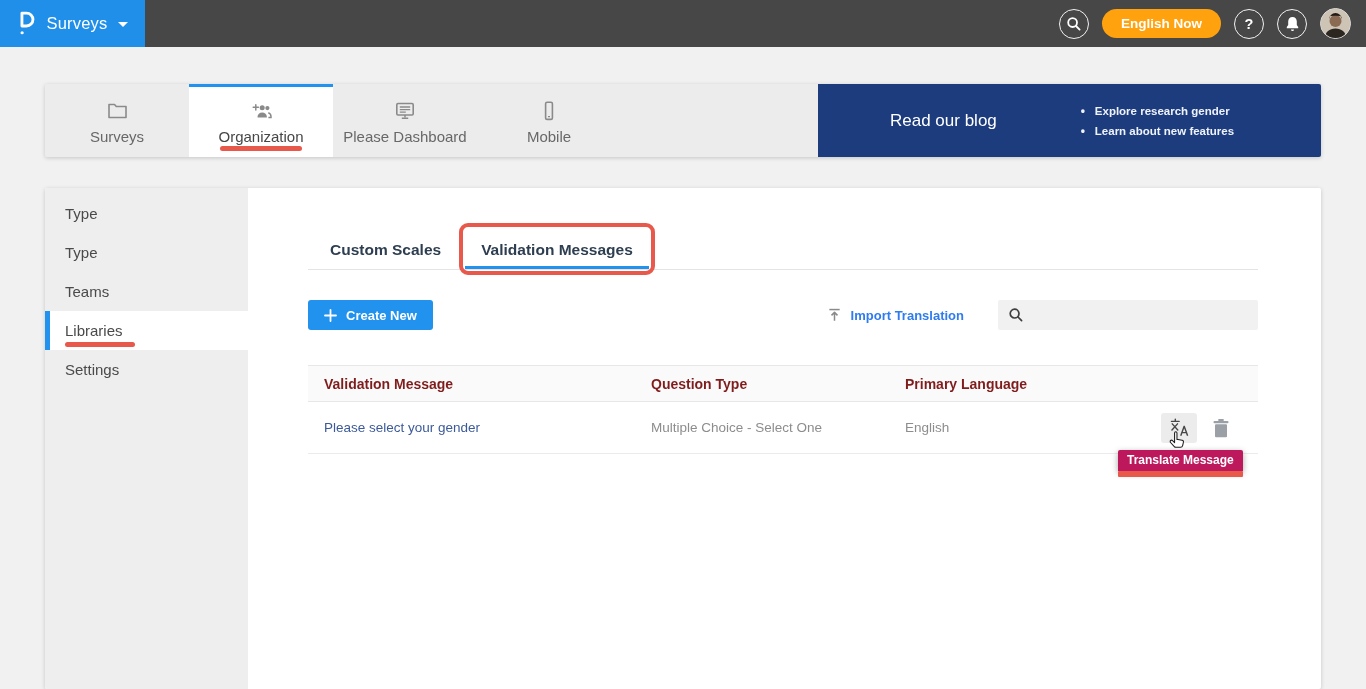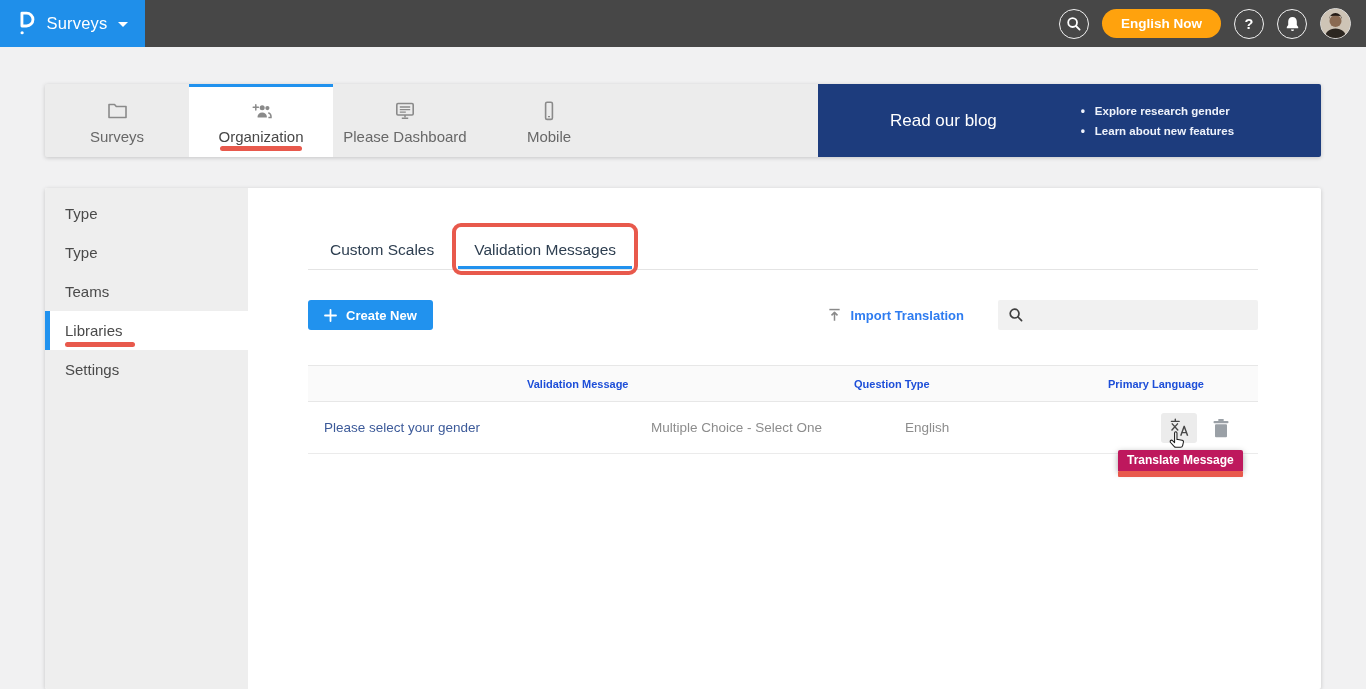--- a/index.html
+++ b/index.html
@@ -41,35 +41,35 @@
   
   .main-card { position:absolute; left:45px; top:188px; width:1276px; height:501px; background:#fff; border-radius:2px; box-shadow:0 1px 4px rgba(0,0,0,.18); }
   .sidebar { position:absolute; left:0; top:0; width:203px; height:100%; background:#eeeeee; border-radius:2px 0 0 2px; padding-top:6px; }
   .side-item { height:39px; display:flex; align-items:center; padding-left:15px; border-left:5px solid transparent; font-size:15px; color:#4a4a4a; cursor:pointer; position:relative; }
   .side-item.active { background:#fff; border-left-color:#2192ee; }
   .side-item .red-underline { left:15px; bottom:3px; width:70px; }
 
   .content { position:absolute; left:203px; top:0; right:0; bottom:0; padding:44px 63px 0 60px; }
 
   .scale-tabs { display:flex; align-items:flex-end; border-bottom:1px solid #e4e4e4; }
-  .scale-tab { padding:9px 16px 10px; font-size:15.5px; font-weight:400; color:#2d3e50; cursor:pointer; position:relative; }
+  .scale-tab { padding:9px 16px 10px; font-size:15.5px; font-weight:700; color:#2d3e50; cursor:pointer; position:relative; }
   .scale-tab:first-child { padding-left:22px; }
   .scale-tab.second { margin-left:8px; }
   .scale-tab.active { box-shadow:inset 0 -3px 0 #2192ee; }
   .annotation-box { position:absolute; left:-6px; right:-6px; top:-9px; bottom:-6px; border:4px solid #e8594c; border-radius:9px; pointer-events:none; }
 
   .toolbar { margin-top:30px; display:flex; align-items:center; height:30px; }
   .create-btn { height:30px; padding:0 16px; background:#2192ee; border:none; border-radius:3px; color:#fff; font-size:13px; font-weight:600; font-family:inherit; display:flex; align-items:center; gap:9px; cursor:pointer; }
   .import-group { margin-left:auto; display:flex; align-items:center; gap:9px; cursor:pointer; }
   .import-label { color:#2e7cf0; font-size:13px; font-weight:600; }
   .search-box { margin-left:34px; width:260px; height:30px; background:#f1f1f1; border-radius:2px; display:flex; align-items:center; gap:8px; padding:0 10px; }
   .search-box input { border:none; background:transparent; outline:none; flex:1; font-size:13px; font-family:inherit; color:#444; min-width:0; }
 
   .v-table { margin-top:35px; }
-  .thead { display:flex; align-items:center; height:37px; background:#fafafa; border-top:1px solid #e7e7e7; border-bottom:1px solid #e7e7e7; font-size:11px; font-weight:700; color:#1d4ed8;justify-content:flex-end; }
+  .thead { display:flex; align-items:center; height:37px; background:#fafafa; border-top:1px solid #e7e7e7; border-bottom:1px solid #e7e7e7; font-size:14px; font-weight:700; color:#7f1d1d; }
   .trow { display:flex; align-items:center; height:52px; border-bottom:1px solid #ebebeb; font-size:13.5px; }
   .col-msg { width:343px; padding-left:16px; }
   .col-type { width:254px; }
   .col-lang { width:150px; }
   .cell-link { color:#3c5a99; cursor:pointer; }
   .cell-gray { color:#8d8d8d; }
   .row-actions { margin-left:auto; display:flex; align-items:center; gap:15px; padding-right:28px; }
   .translate-btn { width:36px; height:30px; background:#ececec; border:none; border-radius:3px; display:flex; align-items:center; justify-content:center; cursor:pointer; padding:0; }
   .trash-btn { background:none; border:none; padding:0; display:flex; cursor:pointer; }
 

